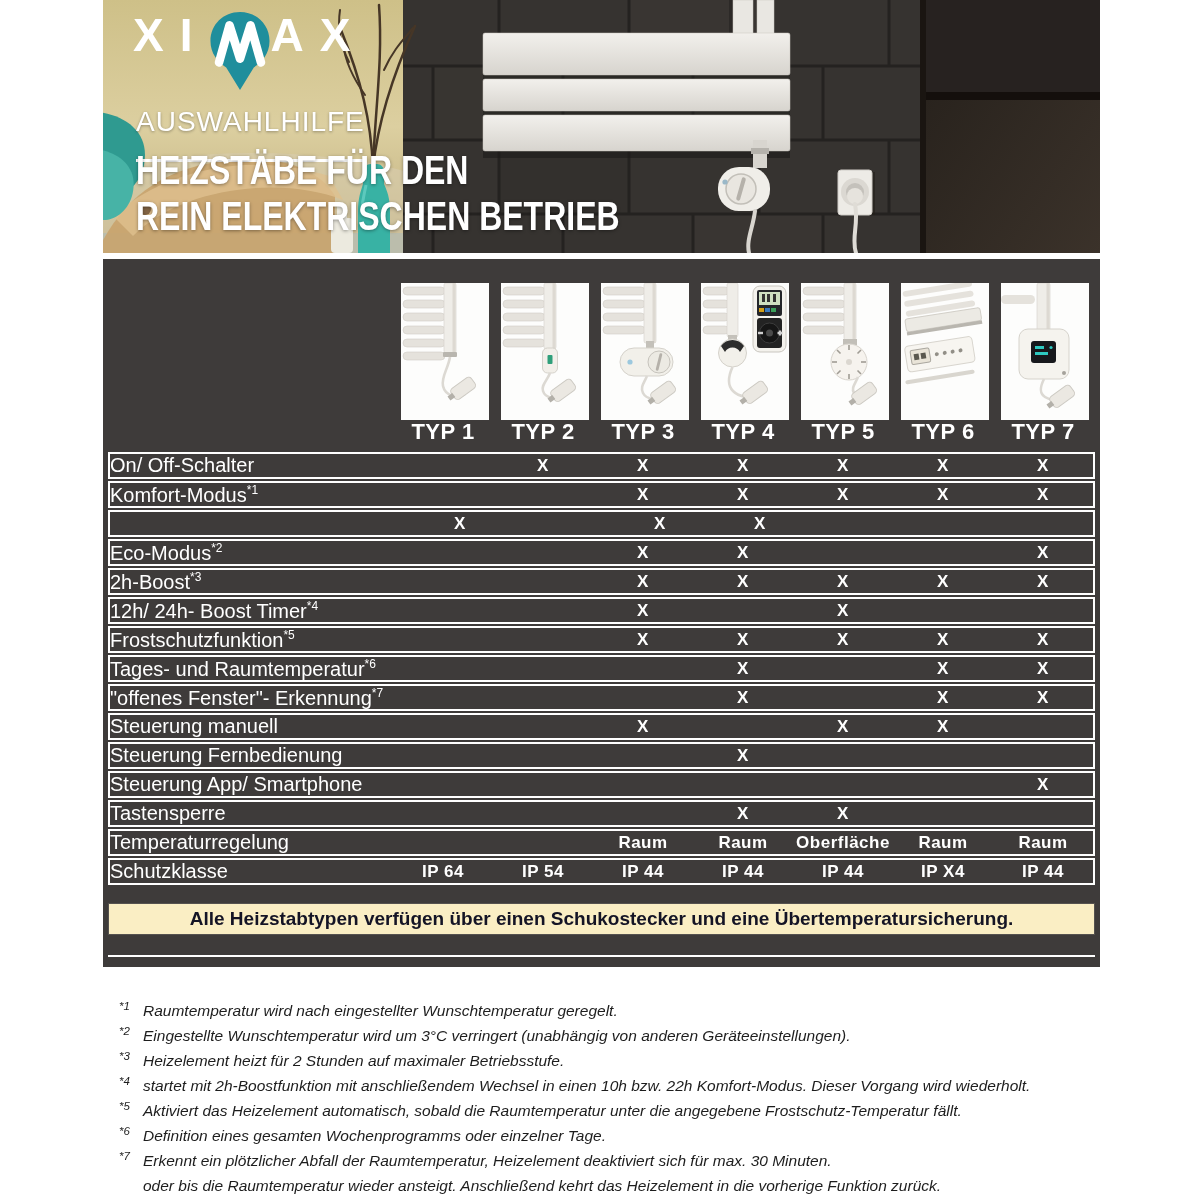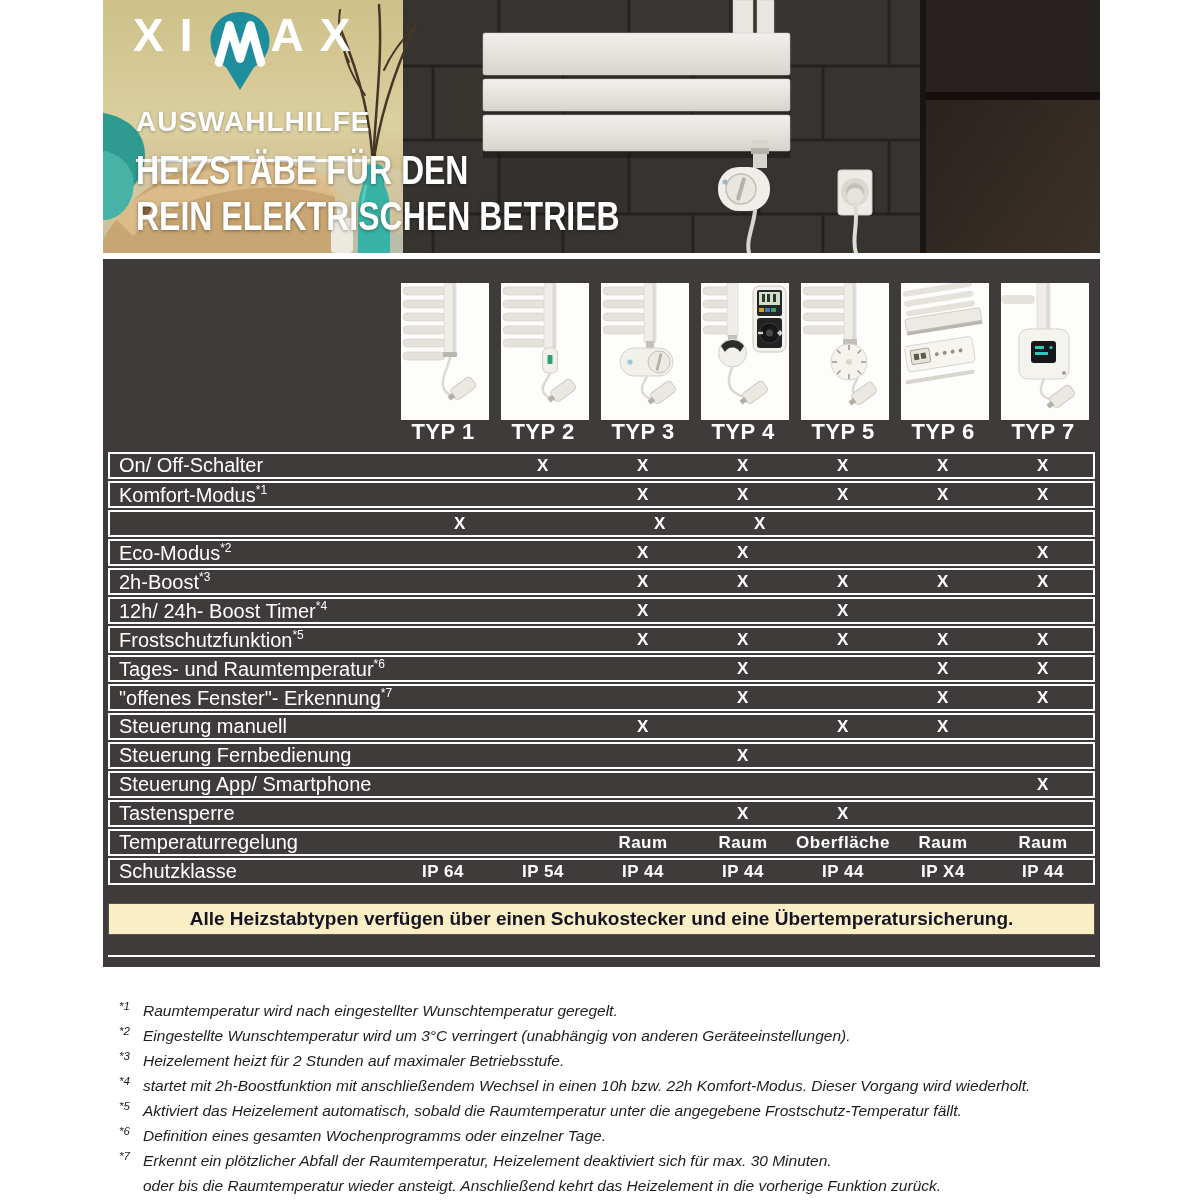--- a/index.html
+++ b/index.html
@@ -6,39 +6,39 @@
   body{
     width:1200px;height:1200px;position:relative;background:#ffffff;
     font-family:"Liberation Sans", sans-serif;overflow:hidden;
   }
   
   .hero{position:absolute;left:103px;top:0;width:997px;height:253px;overflow:hidden;background:#34302d;}
   .hero svg.scene{position:absolute;left:0;top:0;}
   .logo{position:absolute;left:30px;top:12px;display:flex;align-items:flex-start;color:#fff;
         font-weight:bold;font-size:46px;line-height:1;letter-spacing:16px;}
   .logo .pin{margin:-1px -2px 0 0;}
-  .eyebrow{position:absolute;left:33px;top:106px;display:inline-block;color:#fff;font-weight:bold;
+  .eyebrow{position:absolute;left:33px;top:106px;display:inline-block;color:#fff;font-weight:normal;
            font-size:28px;letter-spacing:1px;border-bottom:3px solid #fff;padding-bottom:21px;
            text-shadow:0 1px 3px rgba(0,0,0,.35);}
   .hero-title{position:absolute;left:33px;color:#fff;font-weight:bold;font-size:40px;line-height:1;
               transform:scaleX(.8);transform-origin:left top;white-space:nowrap;
               text-shadow:0 1px 4px rgba(0,0,0,.4);}
   .hero-title.l1{top:150px;}
   .hero-title.l2{top:196px;}
 
   
   .panel{position:absolute;left:103px;top:259px;width:997px;height:708px;background:#3e3b3a;}
   .tile{position:absolute;top:24px;width:88px;height:137px;background:#fdfdfc;}
   .tile svg{display:block;width:88px;height:137px;}
   .col-labels{position:absolute;left:290px;top:160px;width:700px;height:30px;display:flex;}
   .col-label{width:100px;text-align:center;color:#fff;font-weight:bold;font-size:22px;letter-spacing:.5px;}
   .rows{position:absolute;left:5px;top:193px;width:987px;}
   .row{box-sizing:border-box;height:27px;border:2px solid #fff;margin-bottom:2px;display:flex;
        align-items:center;color:#fff;background:#3e3b3a;}
-  .row-label{width:283px;padding-left:9px;box-sizing:border-box;font-size:20px;white-space:nowrap;}
+  .row-label{width:283px;box-sizing:border-box;font-size:20px;white-space:nowrap;}
   .row-label sup{font-size:12px;}
   .cell{width:100px;text-align:center;font-weight:bold;font-size:17px;letter-spacing:.5px;}
   .note{position:absolute;left:5px;top:644px;width:987px;height:32px;box-sizing:border-box;
         background:#faeec4;border:1px solid #55524f;display:flex;align-items:center;justify-content:center;
         font-weight:bold;font-size:19px;color:#141425;}
   .note-rule{position:absolute;left:5px;top:696px;width:987px;height:2px;background:#fff;}
 
   
   .footnotes{position:absolute;left:119px;top:998px;width:1020px;color:#1d1d1d;
              font-style:italic;font-size:15.5px;}

